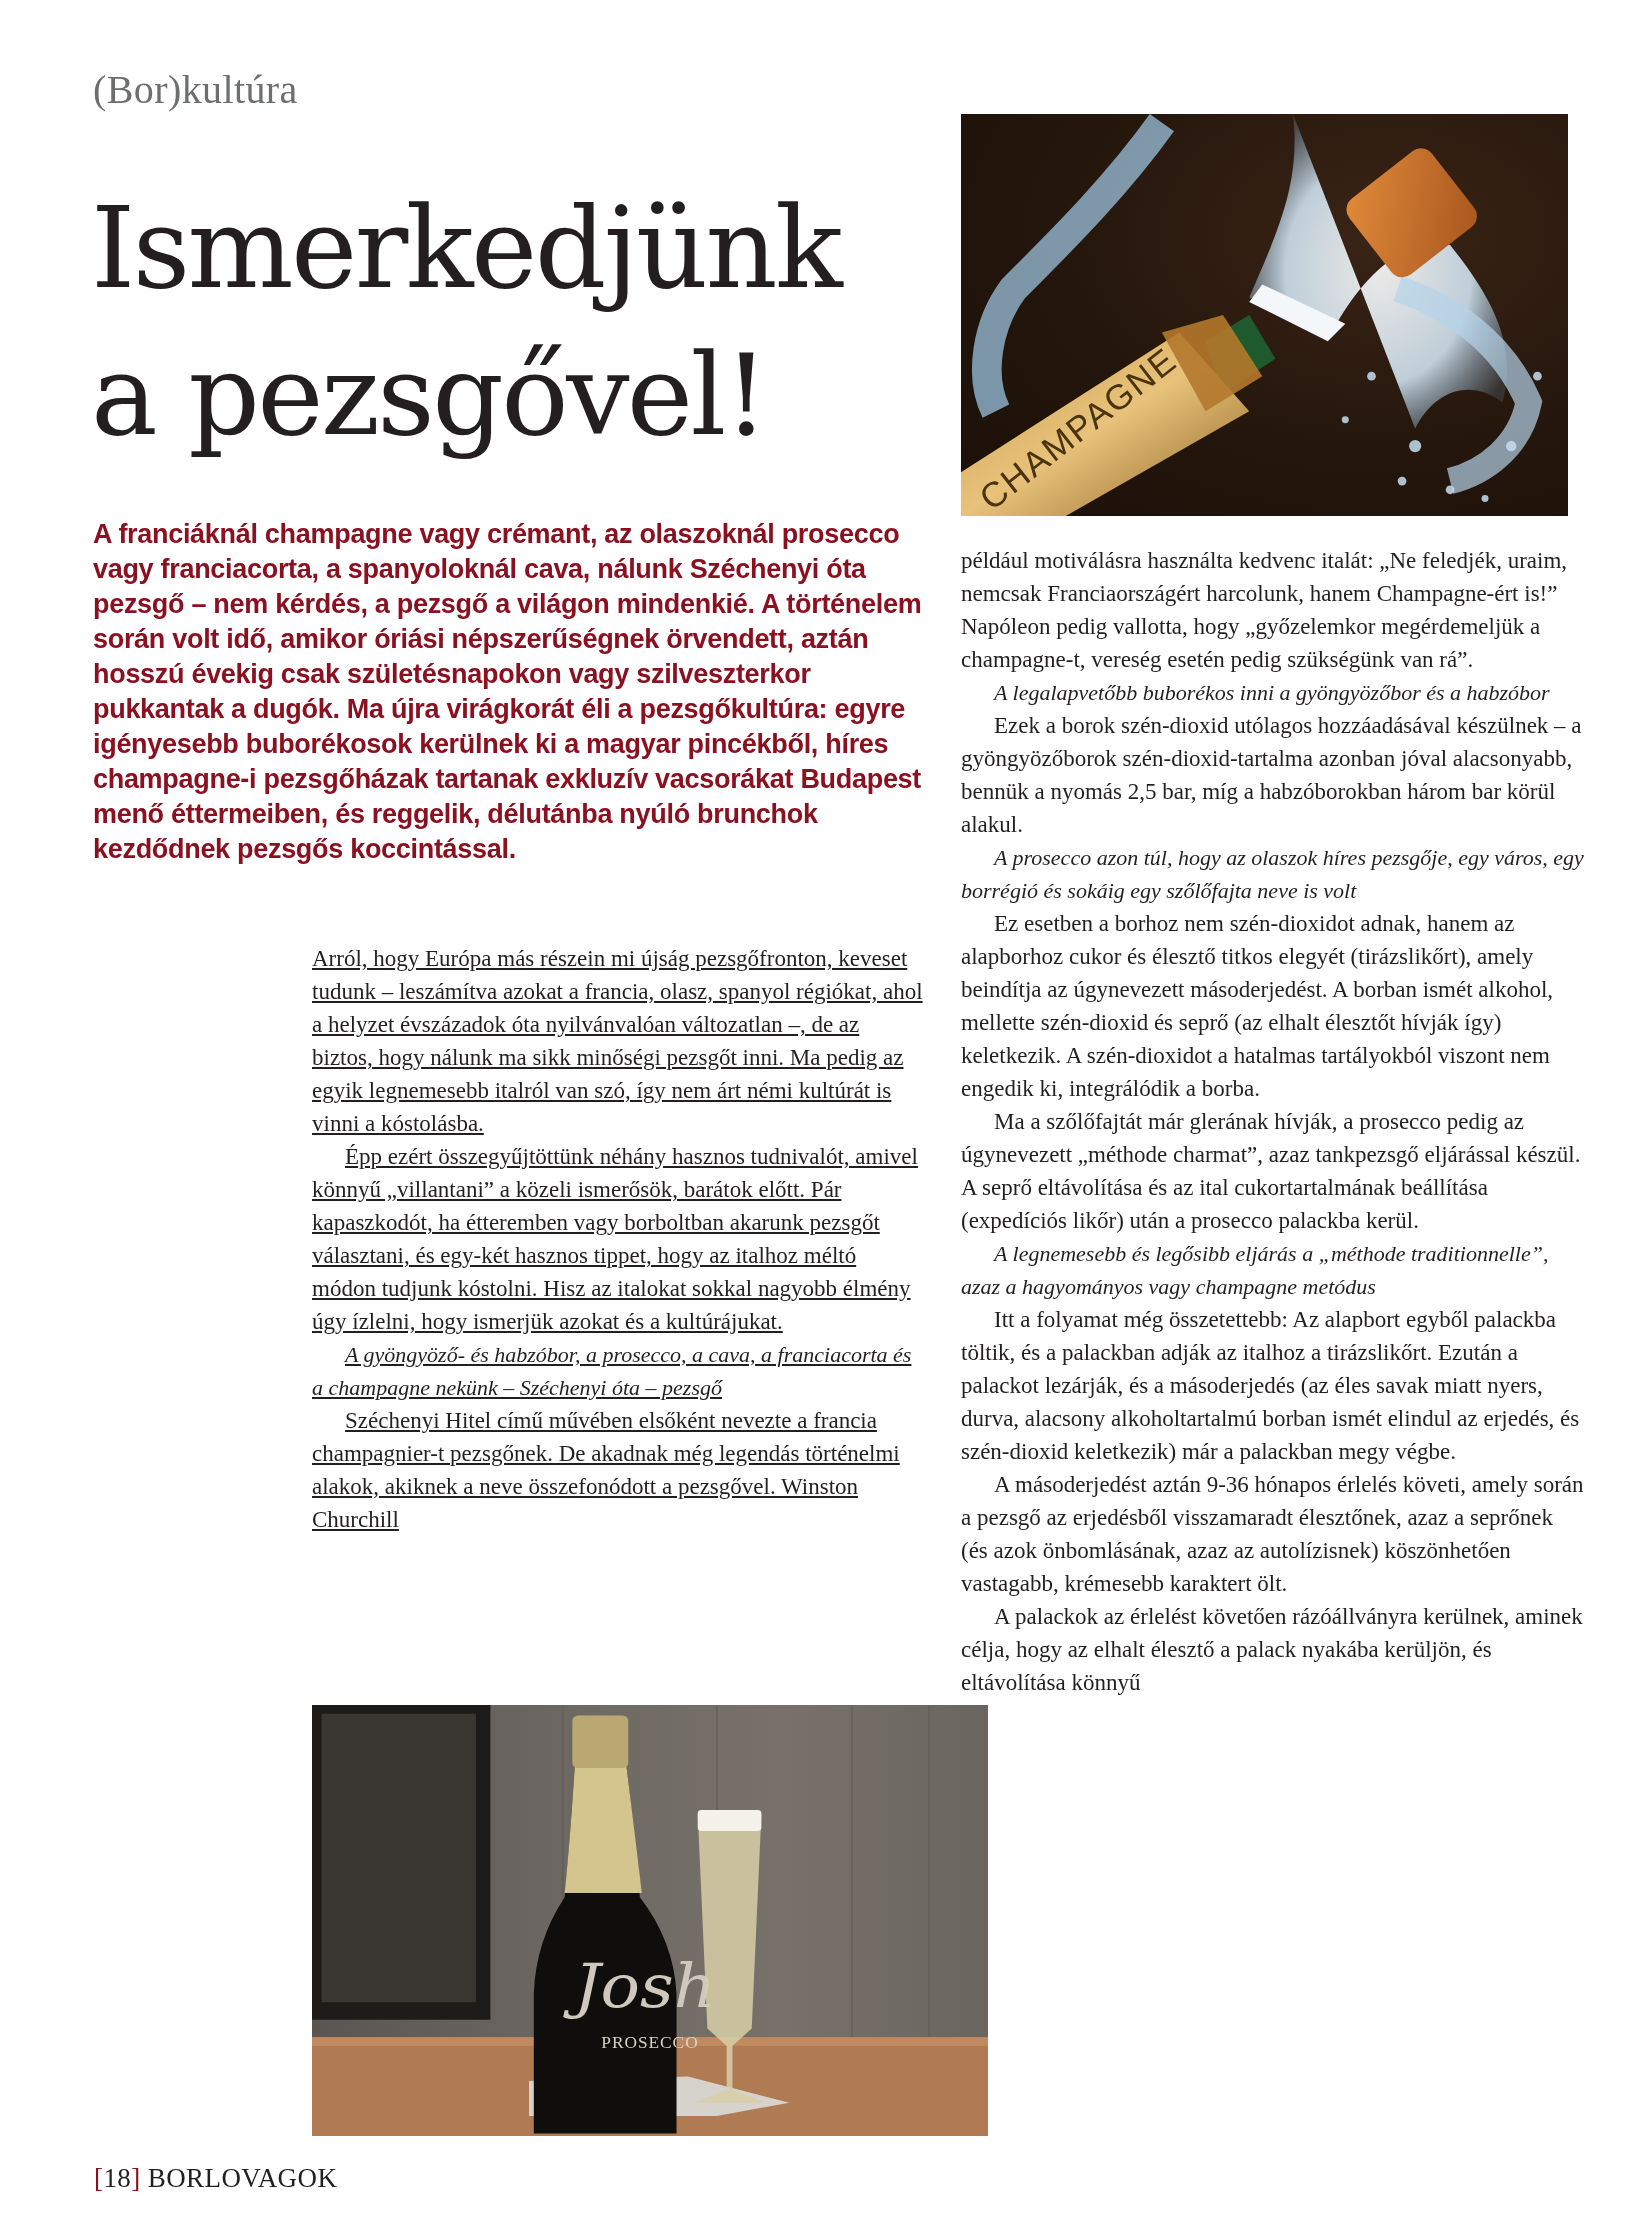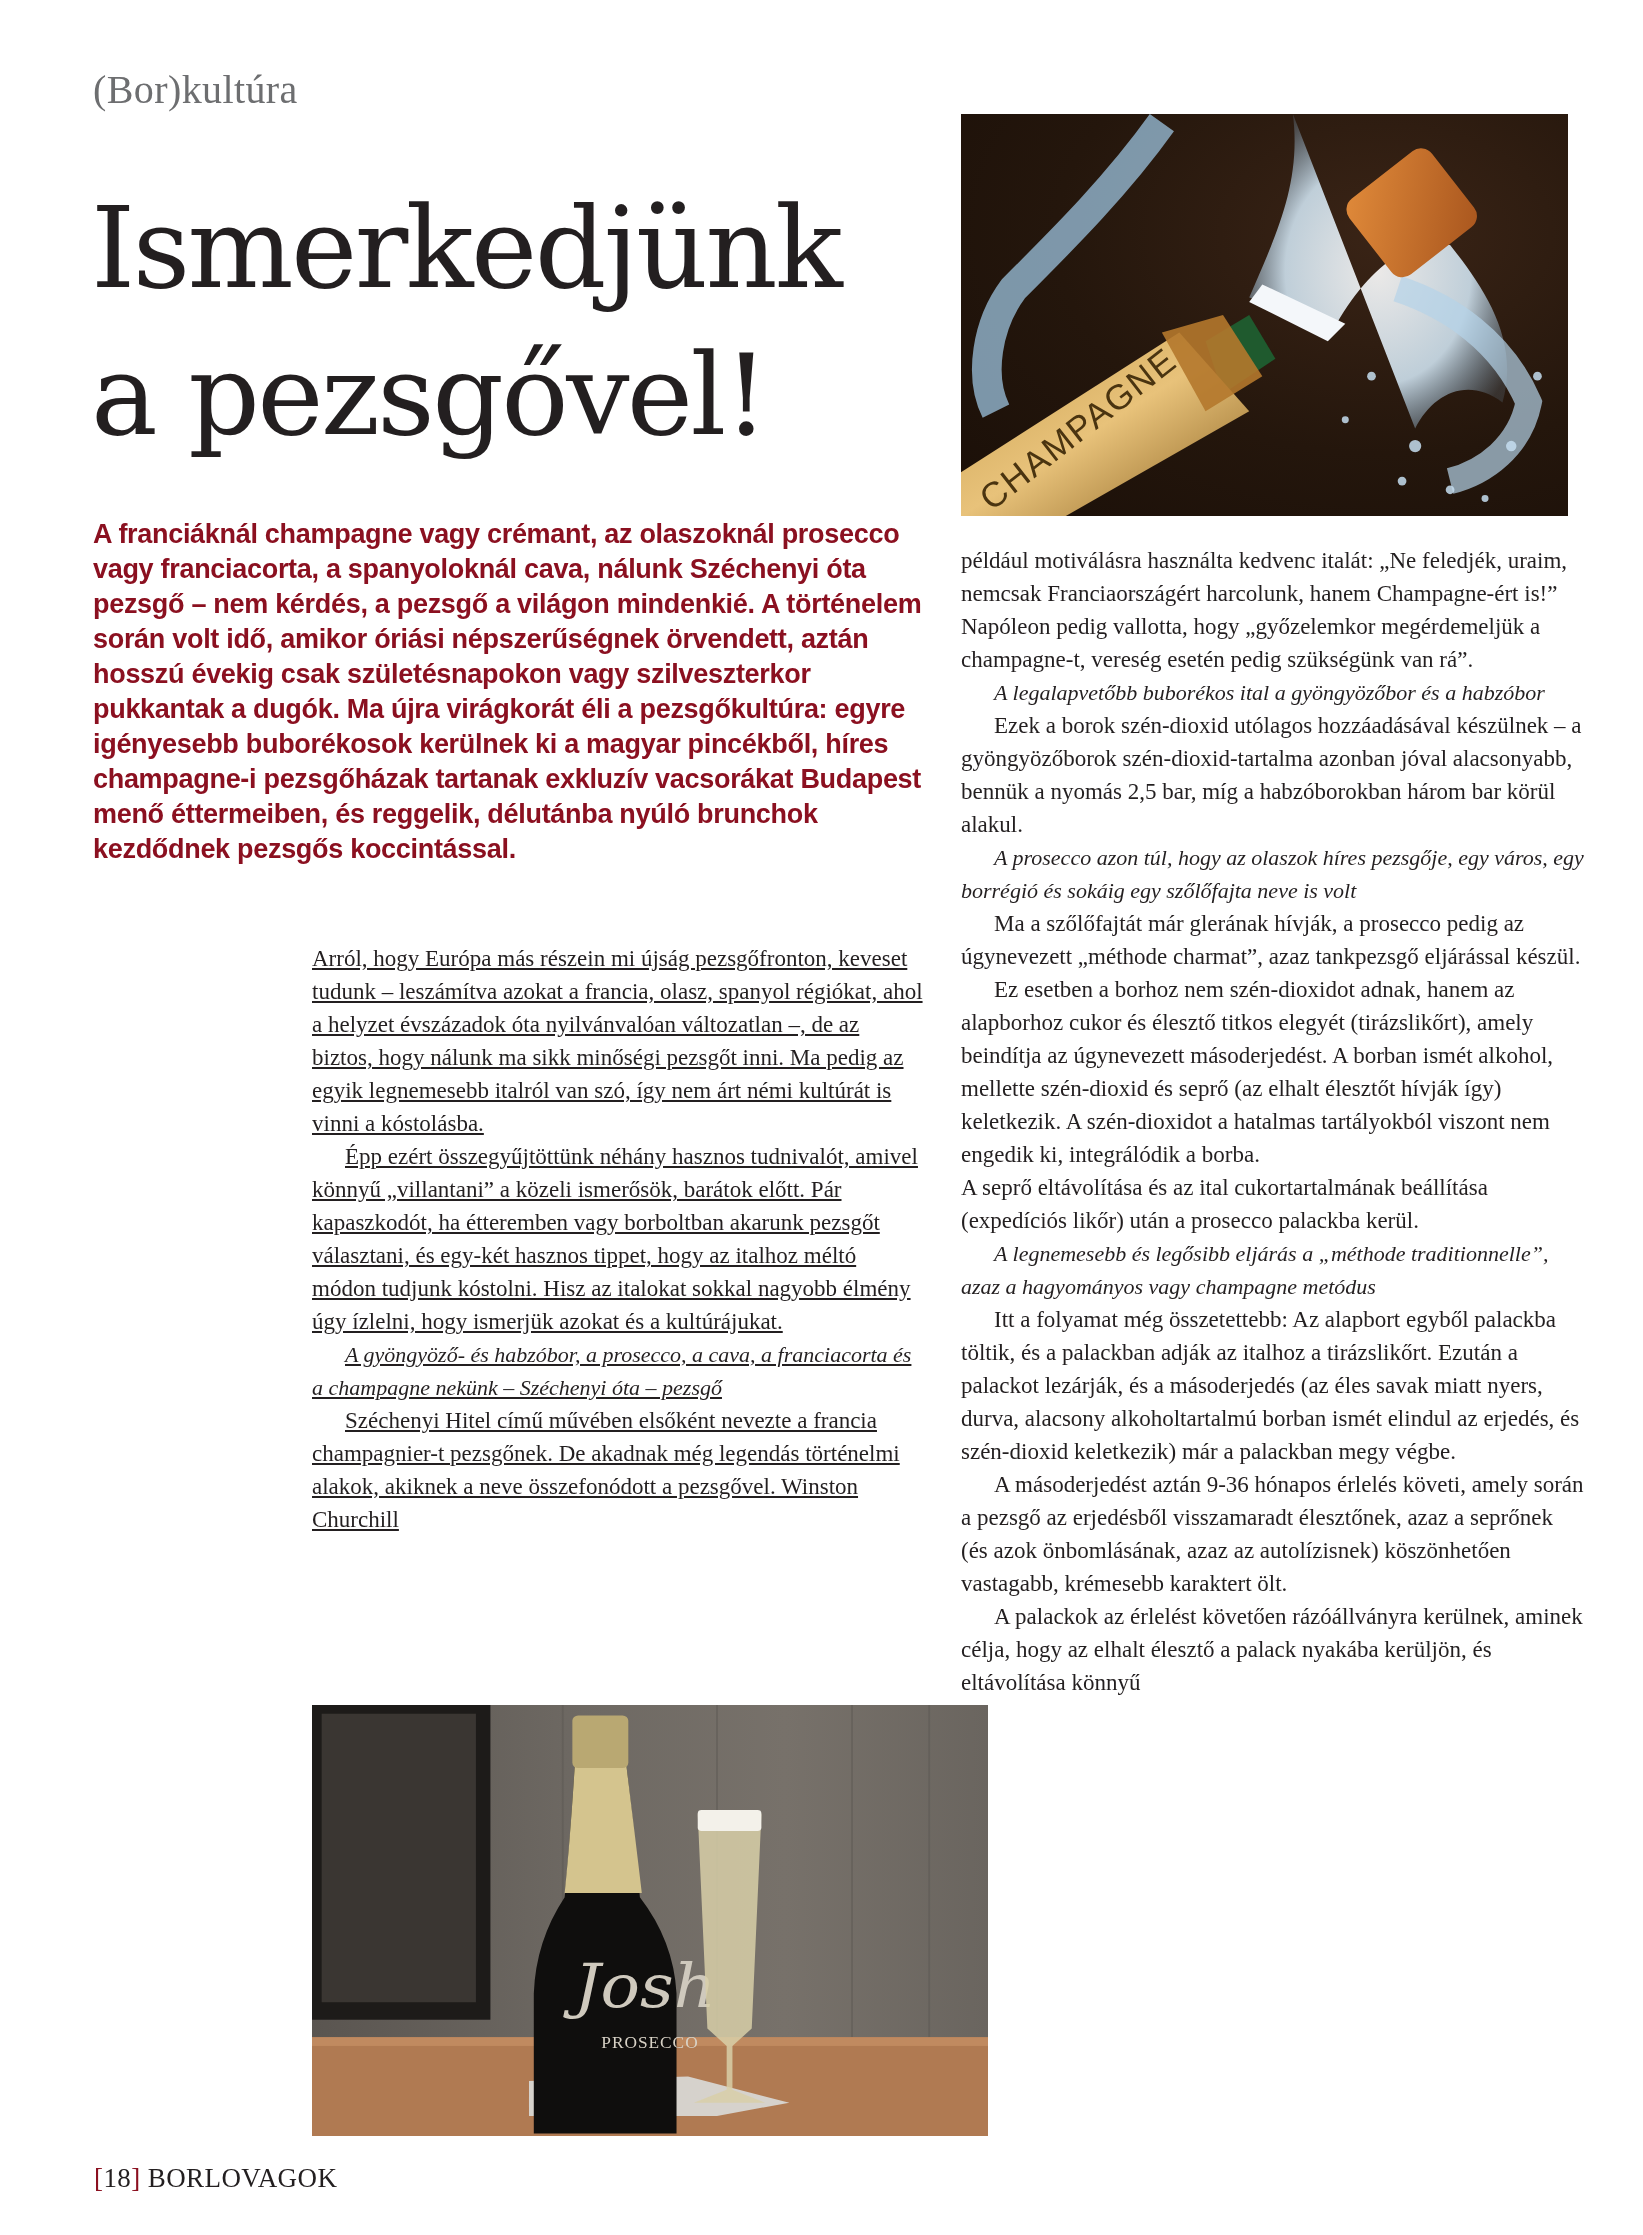--- a/index.html
+++ b/index.html
@@ -42,25 +42,25 @@
 <p class="lead">A franciáknál champagne vagy crémant, az olaszoknál prosecco vagy franciacorta, a spanyoloknál cava, nálunk Széchenyi óta pezsgő – nem kérdés, a pezsgő a világon mindenkié. A történelem során volt idő, amikor óriási népszerűségnek örvendett, aztán hosszú évekig csak születésnapokon vagy szilveszterkor pukkantak a dugók. Ma újra virágkorát éli a pezsgőkultúra: egyre igényesebb buborékosok kerülnek ki a magyar pincékből, híres champagne-i pezsgőházak tartanak exkluzív vacsorákat Budapest menő éttermeiben, és reggelik, délutánba nyúló brunchok kezdődnek pezsgős koccintással.</p>
 
 <div class="col col-left" id="col-left">
     <p class="">Arról, hogy Európa más részein mi újság pezsgőfronton, keveset tudunk – leszámítva azokat a francia, olasz, spanyol régiókat, ahol a helyzet évszázadok óta nyilvánvalóan változatlan –, de az biztos, hogy nálunk ma sikk minőségi pezsgőt inni. Ma pedig az egyik legnemesebb italról van szó, így nem árt némi kultúrát is vinni a kóstolásba.</p>
     <p class="indent">Épp ezért összegyűjtöttünk néhány hasznos tudnivalót, amivel könnyű „villantani” a közeli ismerősök, barátok előtt. Pár kapaszkodót, ha étteremben vagy borboltban akarunk pezsgőt választani, és egy-két hasznos tippet, hogy az italhoz méltó módon tudjunk kóstolni. Hisz az italokat sokkal nagyobb élmény úgy ízlelni, hogy ismerjük azokat és a kultúrájukat.</p>
     <p class="sub">A gyöngyöző- és habzóbor, a prosecco, a cava, a franciacorta és a champagne nekünk – Széchenyi óta – pezsgő</p>
     <p class="indent">Széchenyi Hitel című művében elsőként nevezte a francia champagnier-t pezsgőnek. De akadnak még legendás történelmi alakok, akiknek a neve összefonódott a pezsgővel. Winston Churchill</p>
   </div>
 <div class="col col-right" id="col-right">
     <p class="">például motiválásra használta kedvenc italát: „Ne feledjék, uraim, nemcsak Franciaországért harcolunk, hanem Champagne-ért is!” Napóleon pedig vallotta, hogy „győzelemkor megérdemeljük a champagne-t, vereség esetén pedig szükségünk van rá”.</p>
-    <p class="sub">A legalapvetőbb buborékos ital a gyöngyözőbor és a habzóbor</p>
+    <p class="sub">A legalapvetőbb buborékos inni a gyöngyözőbor és a habzóbor</p>
     <p class="indent">Ezek a borok szén-dioxid utólagos hozzáadásával készülnek – a gyöngyözőborok szén-dioxid-tartalma azonban jóval alacsonyabb, bennük a nyomás 2,5 bar, míg a habzóborokban három bar körül alakul.</p>
     <p class="sub">A prosecco azon túl, hogy az olaszok híres pezsgője, egy város, egy borrégió és sokáig egy szőlőfajta neve is volt</p>
+    <p class="indent">Ez esetben a borhoz nem szén-dioxidot adnak, hanem az alapborhoz cukor és élesztő titkos elegyét (tirázslikőrt), amely beindítja az úgynevezett másoderjedést. A borban ismét alkohol, mellette szén-dioxid és seprő (az elhalt élesztőt hívják így) keletkezik. A szén-dioxidot a hatalmas tartályokból viszont nem engedik ki, integrálódik a borba.</p>
     <p class="indent">Ma a szőlőfajtát már glerának hívják, a prosecco pedig az úgynevezett „méthode charmat”, azaz tankpezsgő eljárással készül.</p>
-    <p class="indent">Ez esetben a borhoz nem szén-dioxidot adnak, hanem az alapborhoz cukor és élesztő titkos elegyét (tirázslikőrt), amely beindítja az úgynevezett másoderjedést. A borban ismét alkohol, mellette szén-dioxid és seprő (az elhalt élesztőt hívják így) keletkezik. A szén-dioxidot a hatalmas tartályokból viszont nem engedik ki, integrálódik a borba.</p>
     <p class="">A seprő eltávolítása és az ital cukortartalmának beállítása (expedíciós likőr) után a prosecco palackba kerül.</p>
     <p class="sub">A legnemesebb és legősibb eljárás a „méthode traditionnelle”, azaz a hagyományos vagy champagne metódus</p>
     <p class="indent">Itt a folyamat még összetettebb: Az alapbort egyből palackba töltik, és a palackban adják az italhoz a tirázslikőrt. Ezután a palackot lezárják, és a másoderjedés (az éles savak miatt nyers, durva, alacsony alkoholtartalmú borban ismét elindul az erjedés, és szén-dioxid keletkezik) már a palackban megy végbe.</p>
     <p class="indent">A másoderjedést aztán 9-36 hónapos érlelés követi, amely során a pezsgő az erjedésből visszamaradt élesztőnek, azaz a seprőnek (és azok önbomlásának, azaz az autolízisnek) köszönhetően vastagabb, krémesebb karaktert ölt.</p>
     <p class="indent">A palackok az érlelést követően rázóállványra kerülnek, aminek célja, hogy az elhalt élesztő a palack nyakába kerüljön, és eltávolítása könnyű</p>
   </div>
 
 <div class="photo photo-top">
   <svg viewBox="0 0 695 460" preserveAspectRatio="none">
     <defs>

